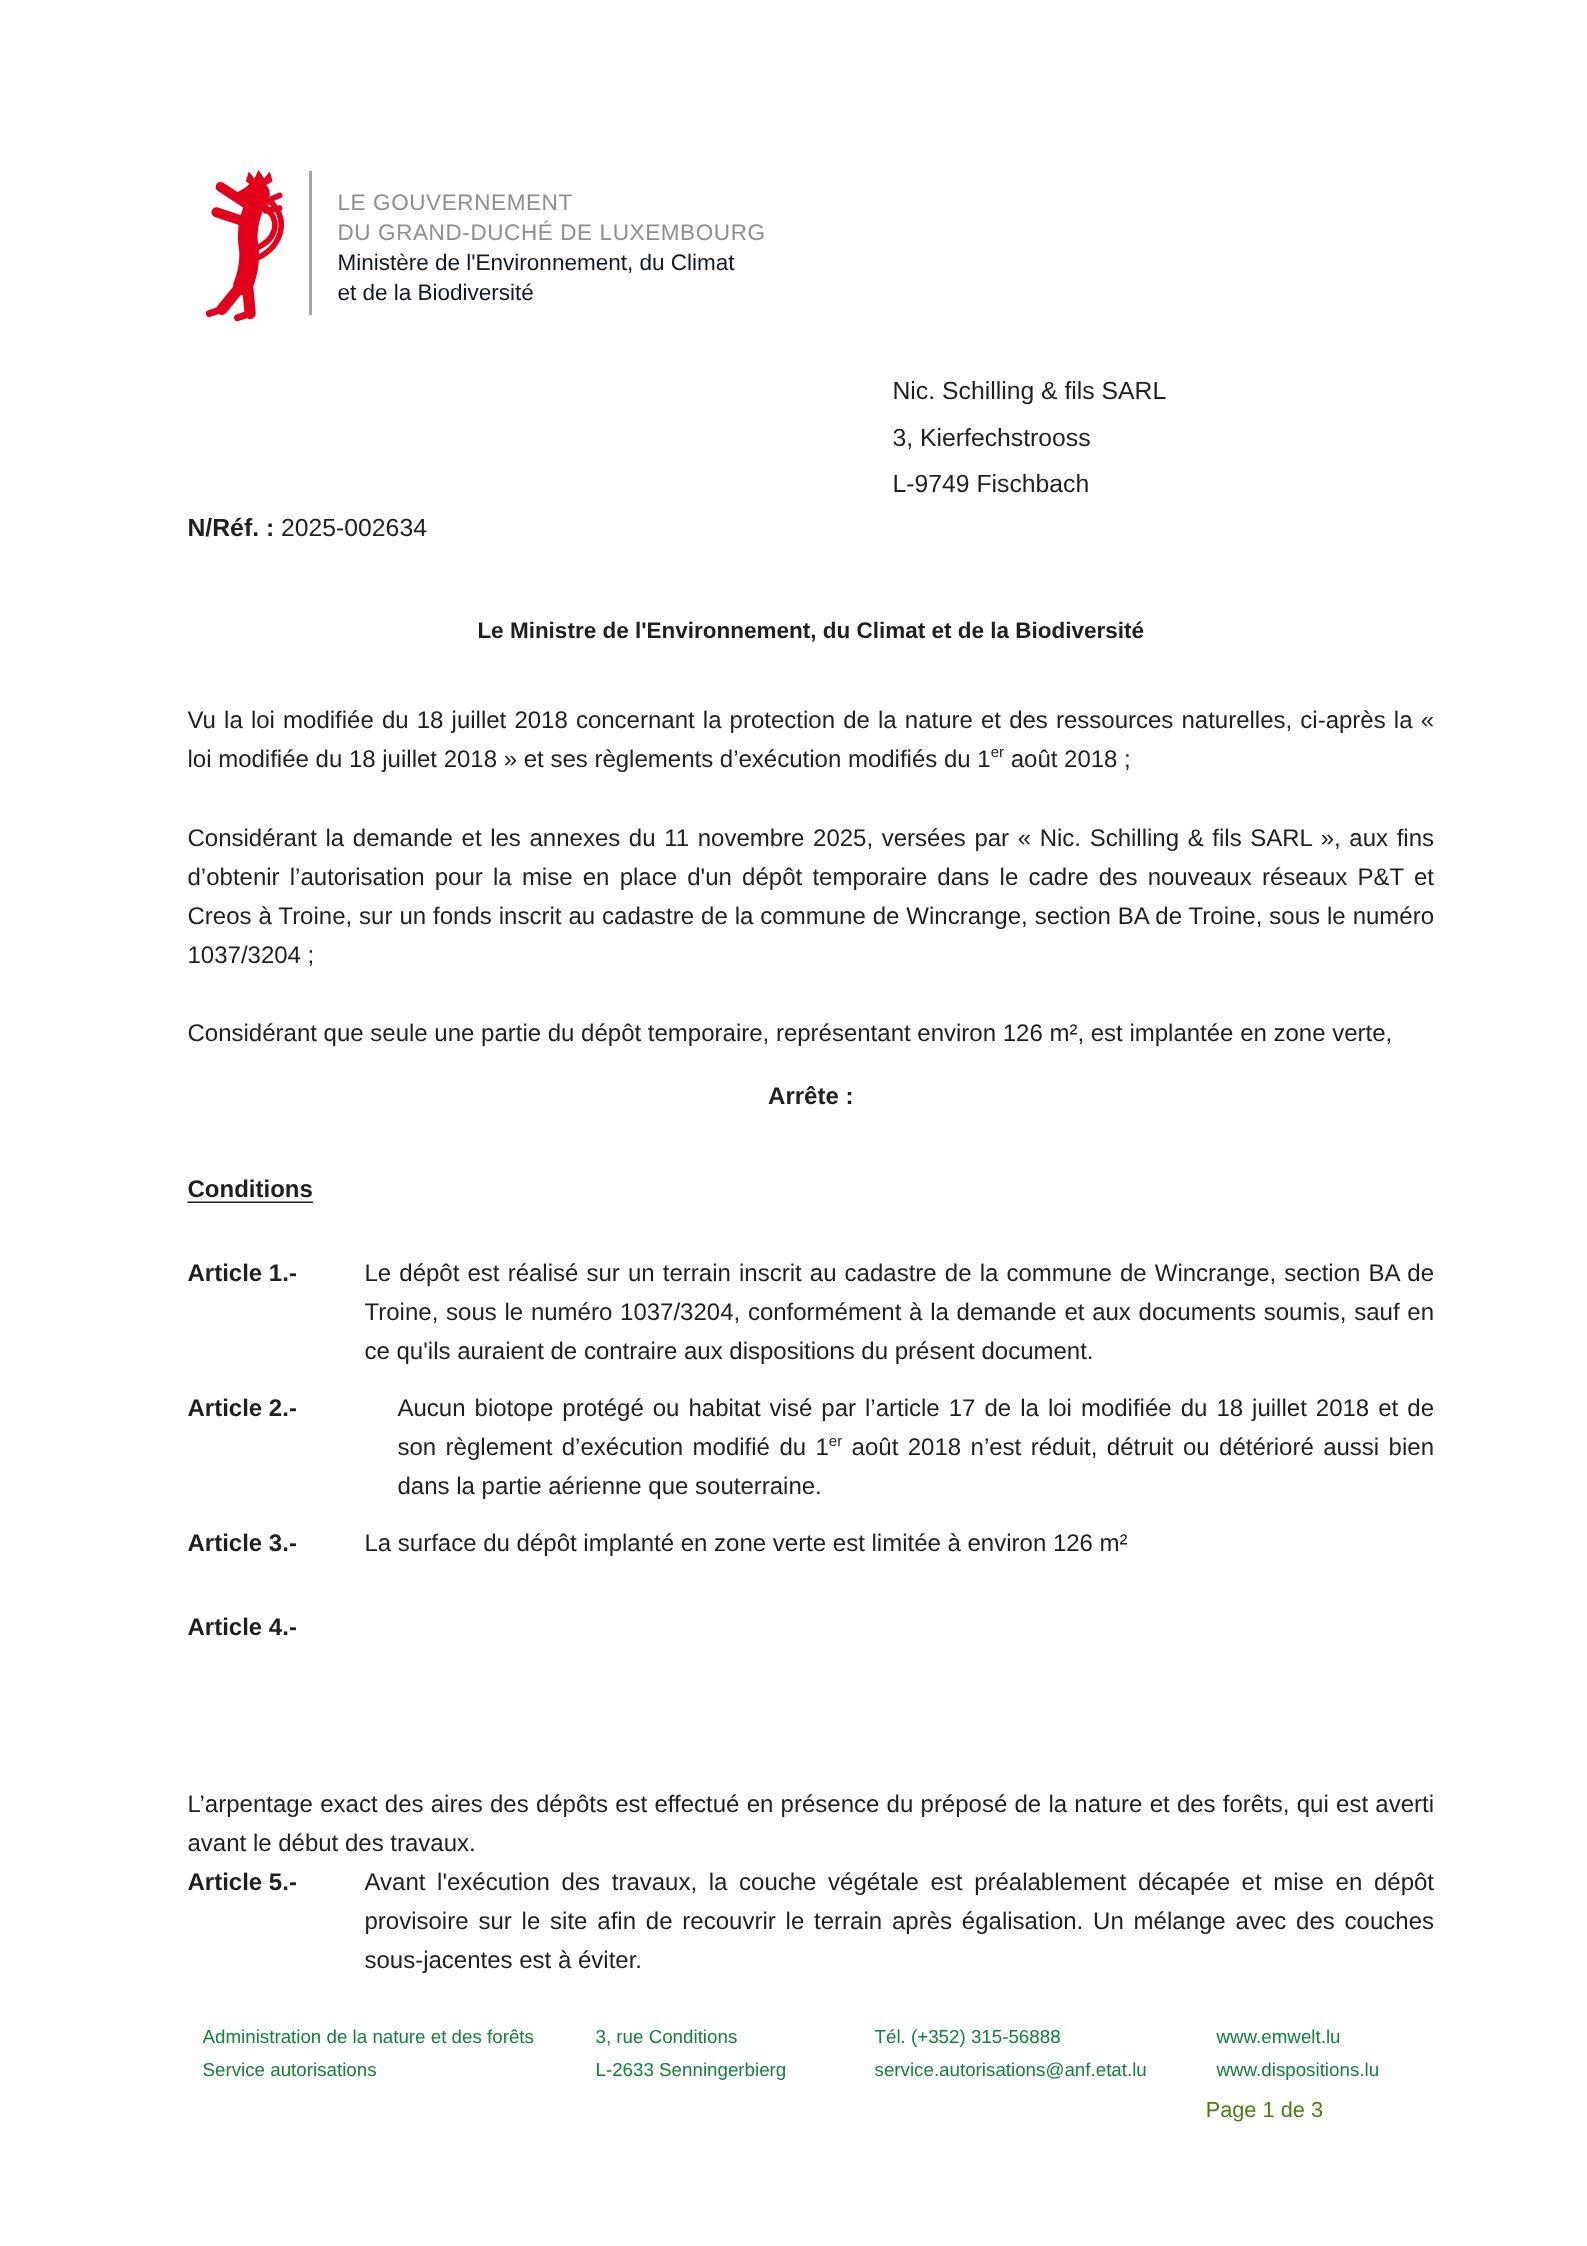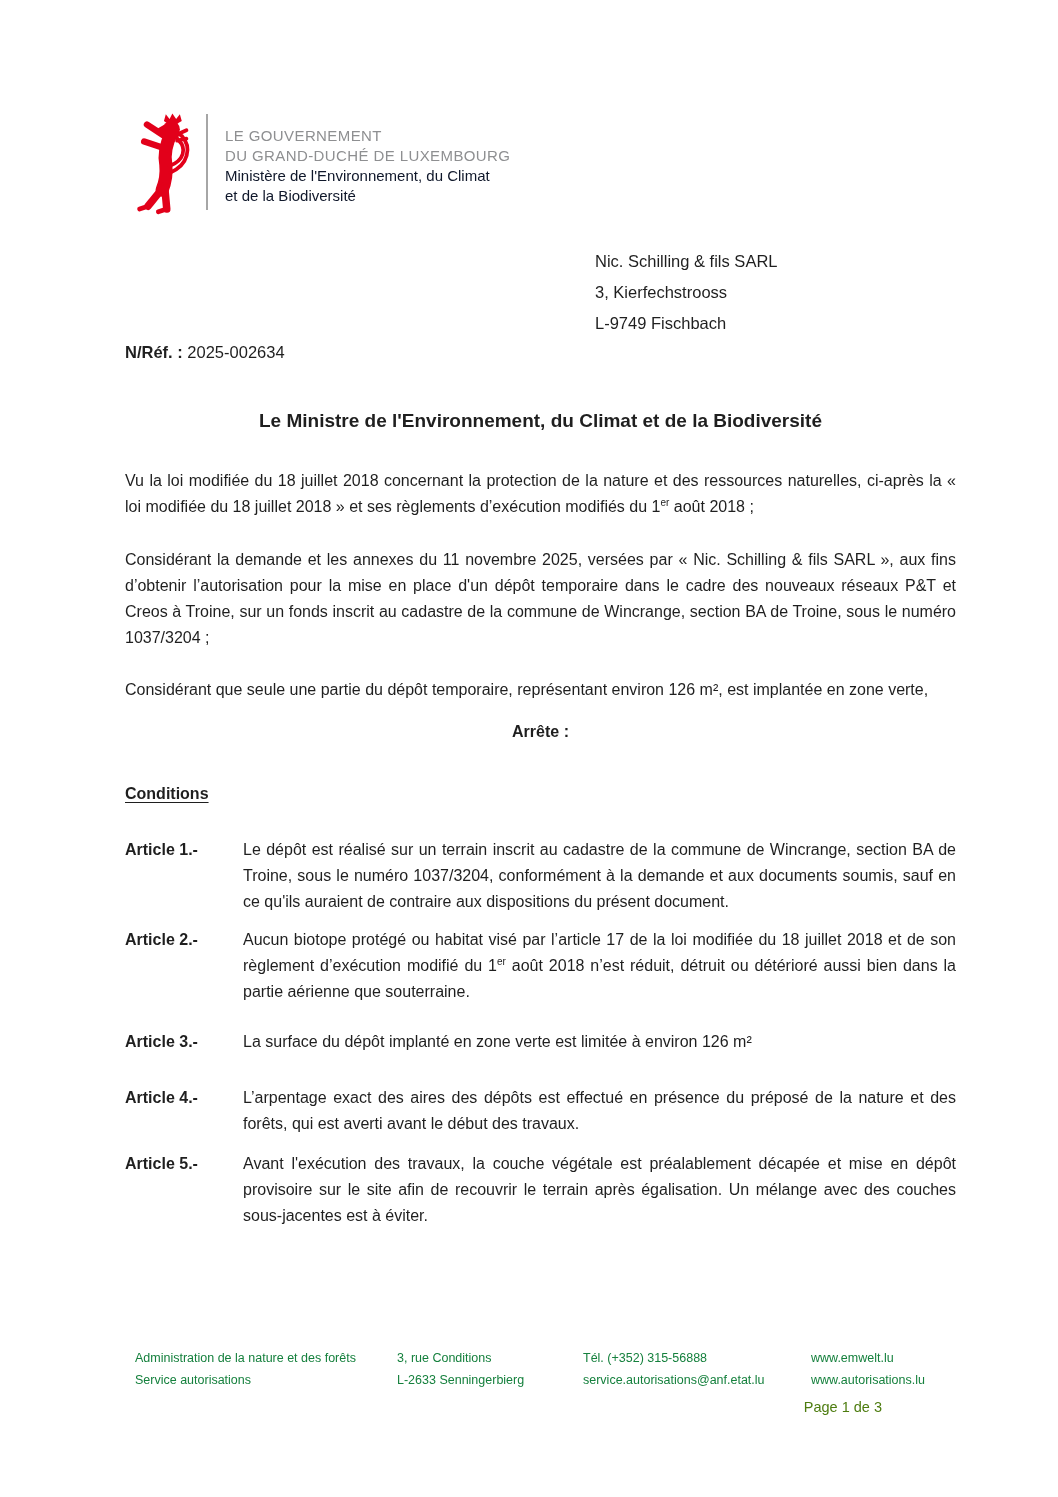--- a/index.html
+++ b/index.html
@@ -18,36 +18,36 @@
   .gov-text{padding-top:14px;line-height:20px;font-size:15px;}
   .gov-line{color:#8e8f91;letter-spacing:0.4px;}
   .ministry-line{color:#0f172a;}
   
   .recipient{position:absolute;left:595px;top:246px;font-size:16.5px;line-height:31px;}
   
   .ref-line{position:absolute;left:125px;top:343px;font-size:16.5px;}
   .ref-label{font-weight:bold;}
   
   .main{position:absolute;left:125px;top:408px;width:831px;font-size:16px;line-height:26px;}
-  .doc-title{font-weight:bold;text-align:center;font-size:19px;margin:0 0 34px 0;}
+  .doc-title{font-weight:bold;text-align:center;font-size:15px;margin:0 0 34px 0;}
   .para{text-align:justify;margin:0;}
   .p1{margin-bottom:27px;}
   .p2{margin-bottom:26px;}
   .p3{margin-bottom:16px;}
   .arrete{font-weight:bold;text-align:center;margin:0 0 36px 0;}
   .conditions{font-weight:bold;text-decoration:underline;text-underline-offset:3px;margin:0 0 30px 0;}
   .sup{font-size:10px;vertical-align:super;line-height:0;}
   
   .article-row{display:flex;margin:0;}
   .article-label{flex:0 0 118px;font-weight:bold;}
   .article-body{flex:1 1 auto;text-align:justify;}
   .mb12{margin-bottom:12px;}
-  .mb16{margin-bottom:24px;}
+  .mb16{margin-bottom:12px;gap:22px;}
   .mb30{margin-bottom:30px;}
-  .mb14{margin-bottom:14px;}
+  .mb14{flex-direction:column;}
   
   .footer{
     position:absolute;left:135px;top:1347px;width:821px;
     display:grid;grid-template-columns:262px 186px 228px 1fr;
     font-size:12.5px;line-height:22px;color:#15803d;
   }
   .page-number{position:absolute;right:112px;top:1399px;font-size:14.5px;color:#4d7c0f;}
 </style>
 </head>
 <body>
@@ -143,19 +143,19 @@
     <div>
       <div>3, rue Conditions</div>
       <div>L-2633 Senningerbierg</div>
     </div>
     <div>
       <div>Tél. (+352) 315-56888</div>
       <div>service.autorisations@anf.etat.lu</div>
     </div>
     <div>
       <div>www.emwelt.lu</div>
-      <div>www.autorisations.lu</div>
+      <div>www.dispositions.lu</div>
     </div>
   </div>
 
   <div class="page-number">Page 1 de 3</div>
 
 </div>
 
 </body></html>

